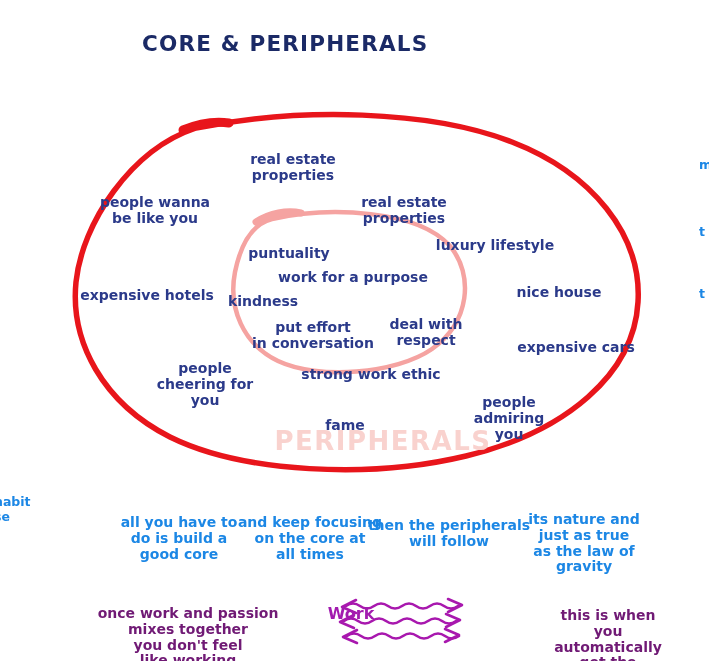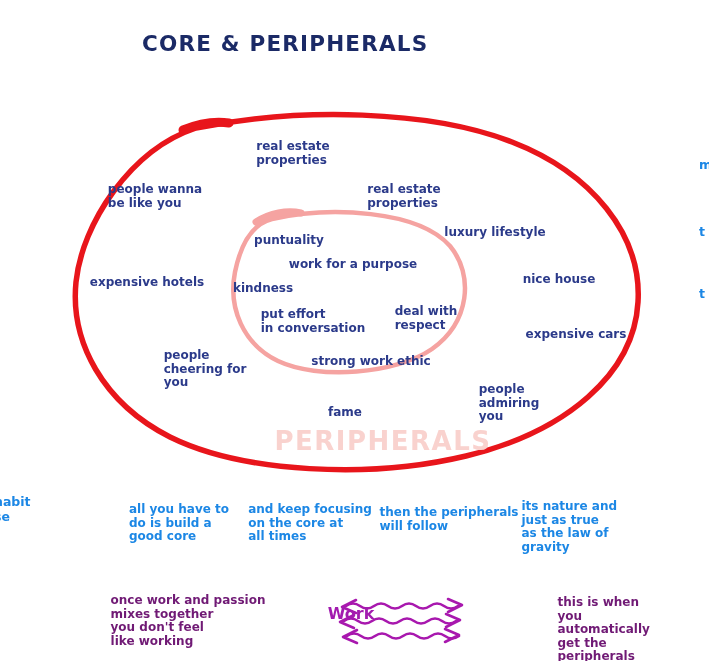--- a/index.html
+++ b/index.html
@@ -6,26 +6,27 @@
   body{
     width:709px;height:661px;position:relative;overflow:hidden;
     background:#ffffff;
     font-family:"DejaVu Sans","Liberation Sans",sans-serif;
   }
   .stage{position:absolute;inset:0;}
   svg.shapes{position:absolute;left:0;top:0;pointer-events:none;}
   .lbl{
     position:absolute;
     transform:translateX(-50%);
-    text-align:left;
+    text-align:center;
     white-space:pre-line;
     font-weight:bold;
-    font-size:12px;
+    font-size:14px;
     line-height:1.13;
     color:#2b3a8a;
+    margin-top:12px;
   }
   .title{
     position:absolute;left:142px;top:31px;
     font-size:21.5px;font-weight:bold;letter-spacing:1.2px;
     color:#1b2a66;
   }
   .zone-label{
     position:absolute;transform:translateX(-50%);
     font-weight:bold;color:#f9d2ce;letter-spacing:1.5px;
     font-size:26px;line-height:1;

